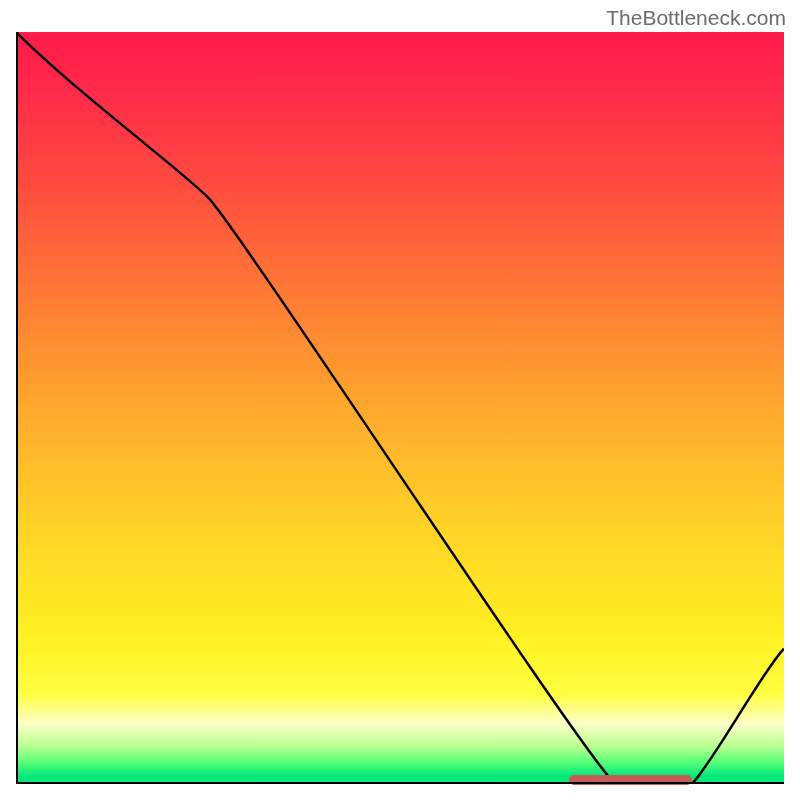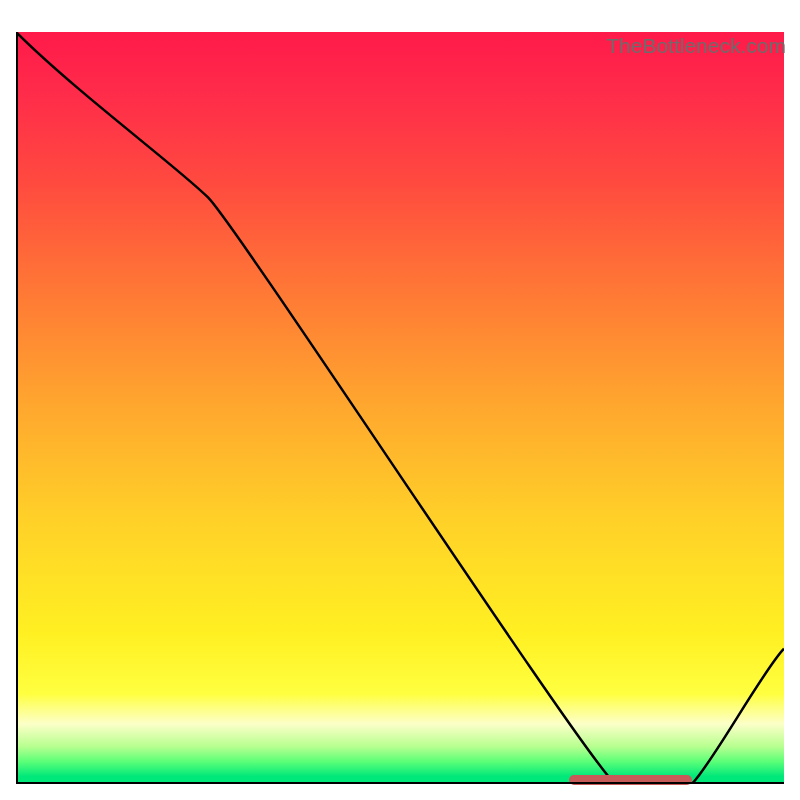--- a/index.html
+++ b/index.html
@@ -12,21 +12,20 @@
     overflow: hidden;
   }
   .watermark {
     position: absolute;
     top: 6px;
     right: 14px;
     color: #6c6c6c;
     font-size: 21px;
     font-weight: 500;
     z-index: 10;
-    margin-top: 28px;
   }
   .chart-area {
     position: absolute;
     left: 16px;
     top: 32px;
     width: 768px;
     height: 752px;
     background: linear-gradient(to bottom,
       #ff1a4a 0%,
       #ff2b4a 8%,

